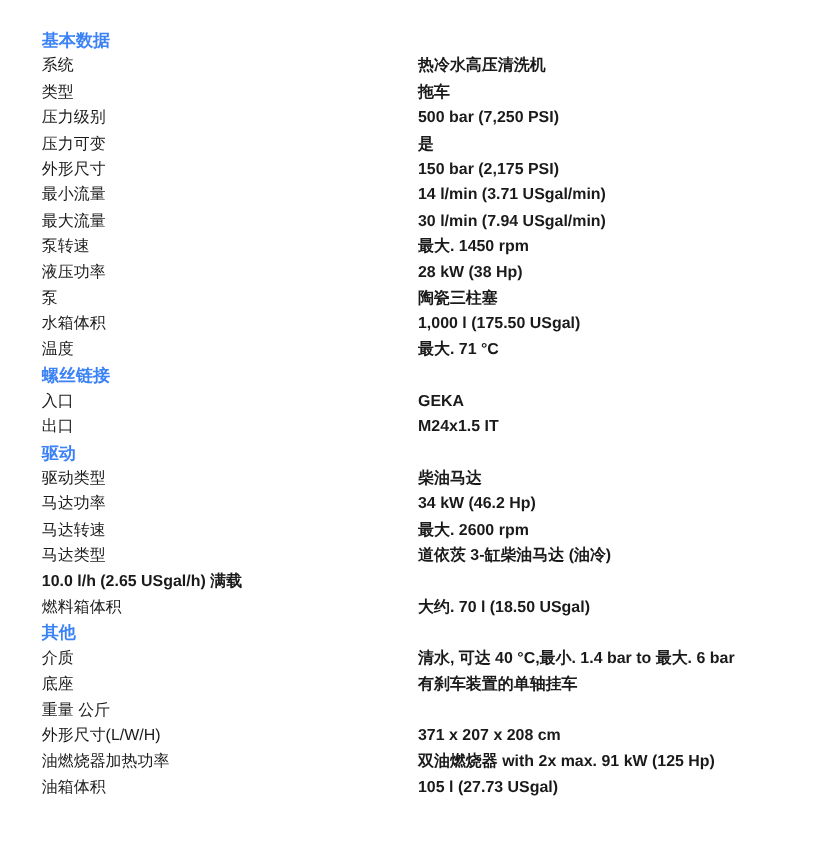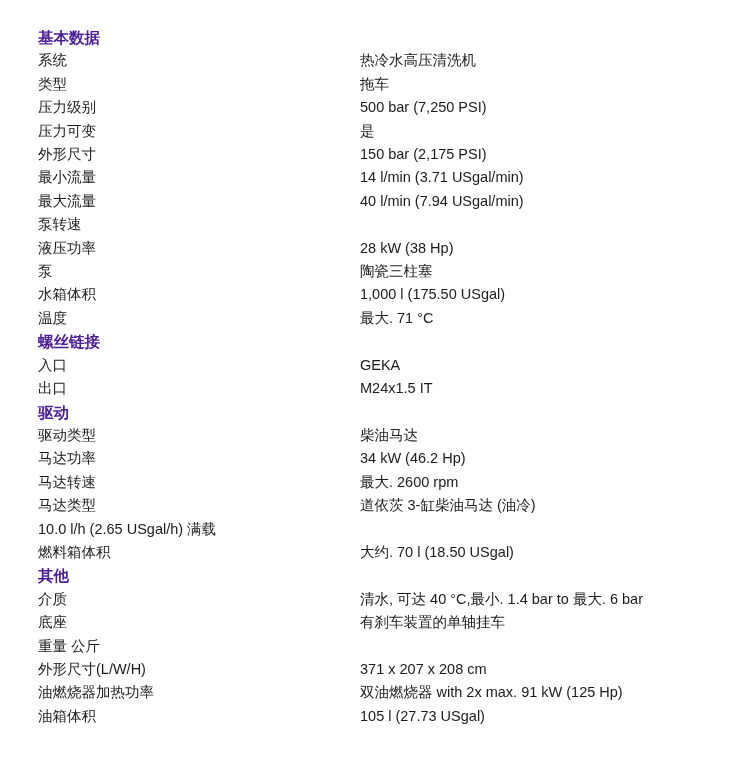--- a/index.html
+++ b/index.html
@@ -13,36 +13,38 @@
   }
   .sheet {
     width: 749px;
     height: 775px;
     padding: 26px 20px 0 38px;
   }
   .section-title {
     font-size: 15.5px;
     font-weight: bold;
     line-height: 23.4px;
-    color: #4c1d95;
+    color: #3b82f6;
     white-space: nowrap;
   }
   .spec-row {
     display: flex;
     align-items: center;
     line-height: 23.4px;
     font-size: 14.5px;
+    gap: 20px;
   }
   .spec-label {
     flex: 0 0 322px;
     white-space: nowrap;
   }
   .spec-value {
     flex: 1 1 auto;
     white-space: nowrap;
+    font-weight: bold;
   }
 </style>
 </head>
 <body>
 
 <main class="sheet">
   <div id="sections-root">
       <section>
         <div class="section-title">基本数据</div>
         <div class="spec-row">
@@ -64,24 +66,25 @@
         <div class="spec-row">
           <div class="spec-label">外形尺寸</div>
           <div class="spec-value">150 bar (2,175 PSI)</div>
         </div>
         <div class="spec-row">
           <div class="spec-label">最小流量</div>
           <div class="spec-value">14 l/min (3.71 USgal/min)</div>
         </div>
         <div class="spec-row">
           <div class="spec-label">最大流量</div>
-          <div class="spec-value">40 l/min (7.94 USgal/min)</div>
+          <div class="spec-value">30 l/min (7.94 USgal/min)</div>
         </div>
         <div class="spec-row">
           <div class="spec-label">泵转速</div>
+          <div class="spec-value">最大. 1450 rpm</div>
         </div>
         <div class="spec-row">
           <div class="spec-label">液压功率</div>
           <div class="spec-value">28 kW (38 Hp)</div>
         </div>
         <div class="spec-row">
           <div class="spec-label">泵</div>
           <div class="spec-value">陶瓷三柱塞</div>
         </div>
         <div class="spec-row">

